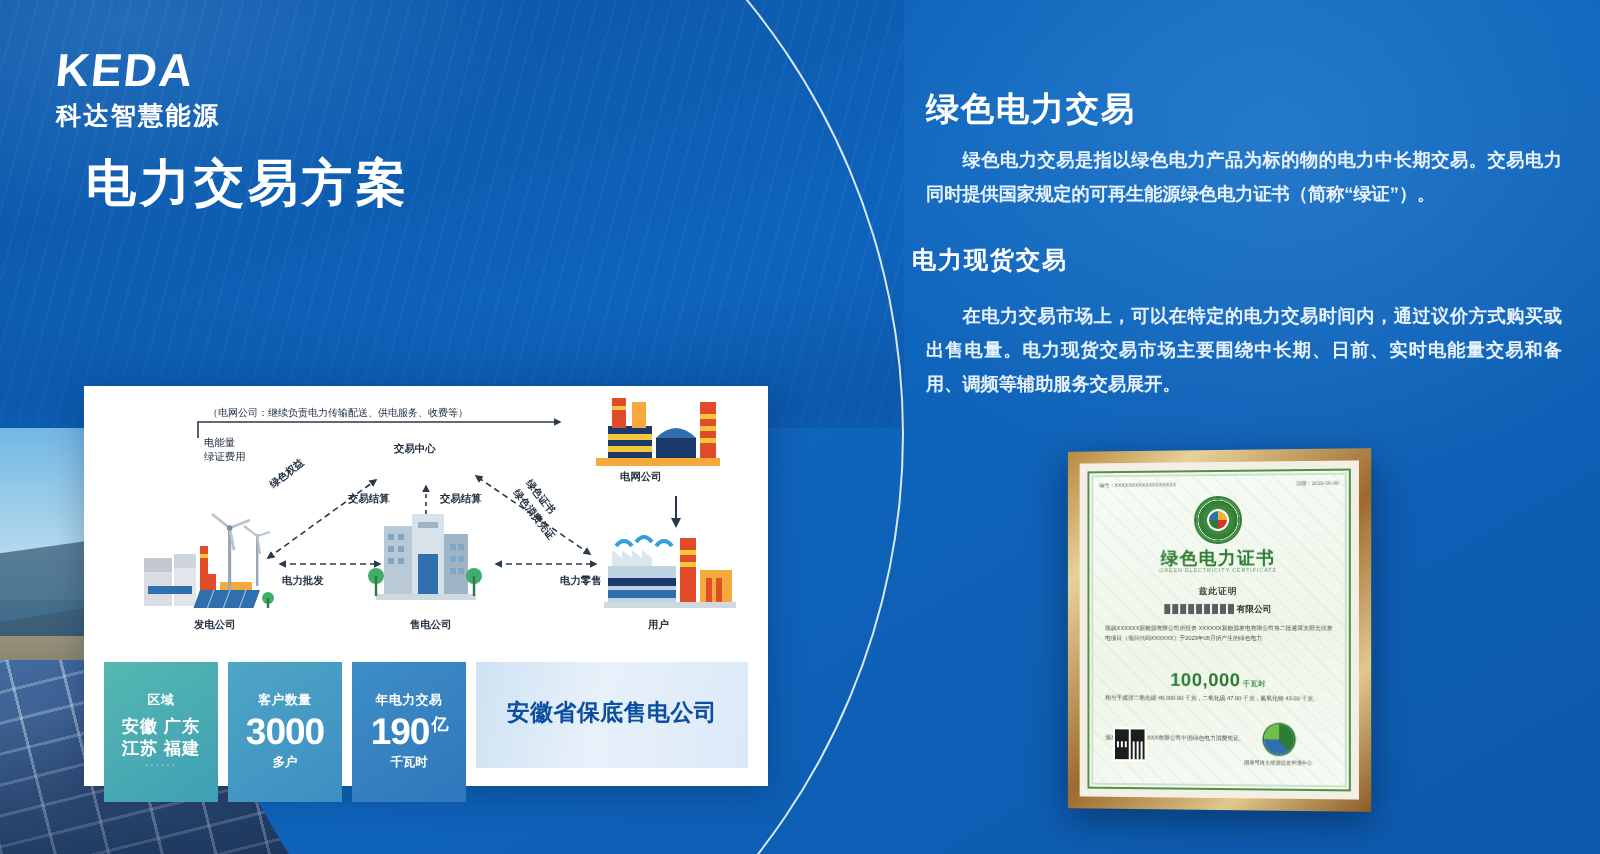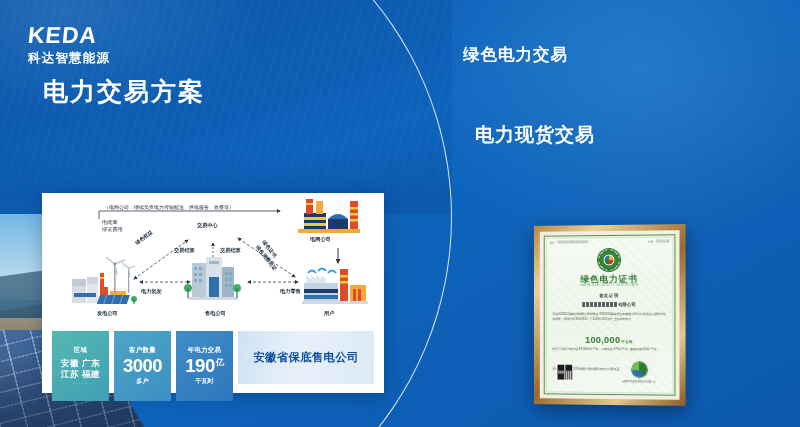--- a/index.html
+++ b/index.html
@@ -165,21 +165,21 @@
     position:absolute; left:3px; top:-3px; font-size:25px; font-weight:bold;
     color:rgba(255,255,255,.75); letter-spacing:-1px; transform:rotate(90deg);
     transform-origin:left top; white-space:nowrap;
   }
   .stat-wide .l{ position:relative; font-size:11.4px; font-weight:bold; color:#0b4fa0; line-height:1.5; letter-spacing:.3px;}
 
   
   .r-h1{ position:absolute; left:463px; top:44px; font-size:16.5px; font-weight:bold; color:#fff; letter-spacing:1px; }
   .r-p1{ position:absolute; left:463px; top:72px; width:318px; font-size:9.1px; line-height:1.85;
          color:#e6f1fb; text-align:justify; text-indent:2em; font-weight:bold; }
-  .r-h2{ position:absolute; left:475px; top:122px; font-size:19px; font-weight:bold; color:#fff; letter-spacing:1px;text-align:center; }
+  .r-h2{ position:absolute; left:456px; top:122px; font-size:12px; font-weight:bold; color:#fff; letter-spacing:1px;text-align:center; }
   .r-p2{ position:absolute; left:463px; top:150px; width:318px; font-size:9.1px; line-height:1.85;
          color:#e6f1fb; text-align:justify; text-indent:2em; font-weight:bold; }
 
   
   .cert-frame{
     position:absolute; left:533px; top:225px; width:152px; height:180px;
     background:linear-gradient(135deg,#b9893f,#e8d29a 20%,#9c6a2c 52%,#e2c88e 78%,#8a5c25);
     padding:6px; box-shadow:0 6px 18px rgba(0,15,40,.45);
     transform:perspective(520px) rotateY(-4deg);
   }
@@ -459,21 +459,23 @@
       </div>
 
       <div class="stat-wide">
         <div class="wm">KEDA</div>
         <div class="l">安徽省保底售电公司</div>
       </div>
     </div>
   </div>
 
   <div class="r-h1">绿色电力交易</div>
+  <div class="r-p1">绿色电力交易是指以绿色电力产品为标的物的电力中长期交易。交易电力同时提供国家规定的可再生能源绿色电力证书（简称“绿证”）。</div>
   <div class="r-h2">电力现货交易</div>
+  <div class="r-p2">在电力交易市场上，可以在特定的电力交易时间内，通过议价方式购买或出售电量。电力现货交易市场主要围绕中长期、日前、实时电能量交易和备用、调频等辅助服务交易展开。</div>
 
   <div class="cert-frame">
     <div class="cert-mat">
       <div class="cert">
 
         <div class="cert-topbar">
           <span>编号：XXXXXXXXXXXXXXXXXX</span>
           <span>日期：2023-05-08</span>
         </div>
 

